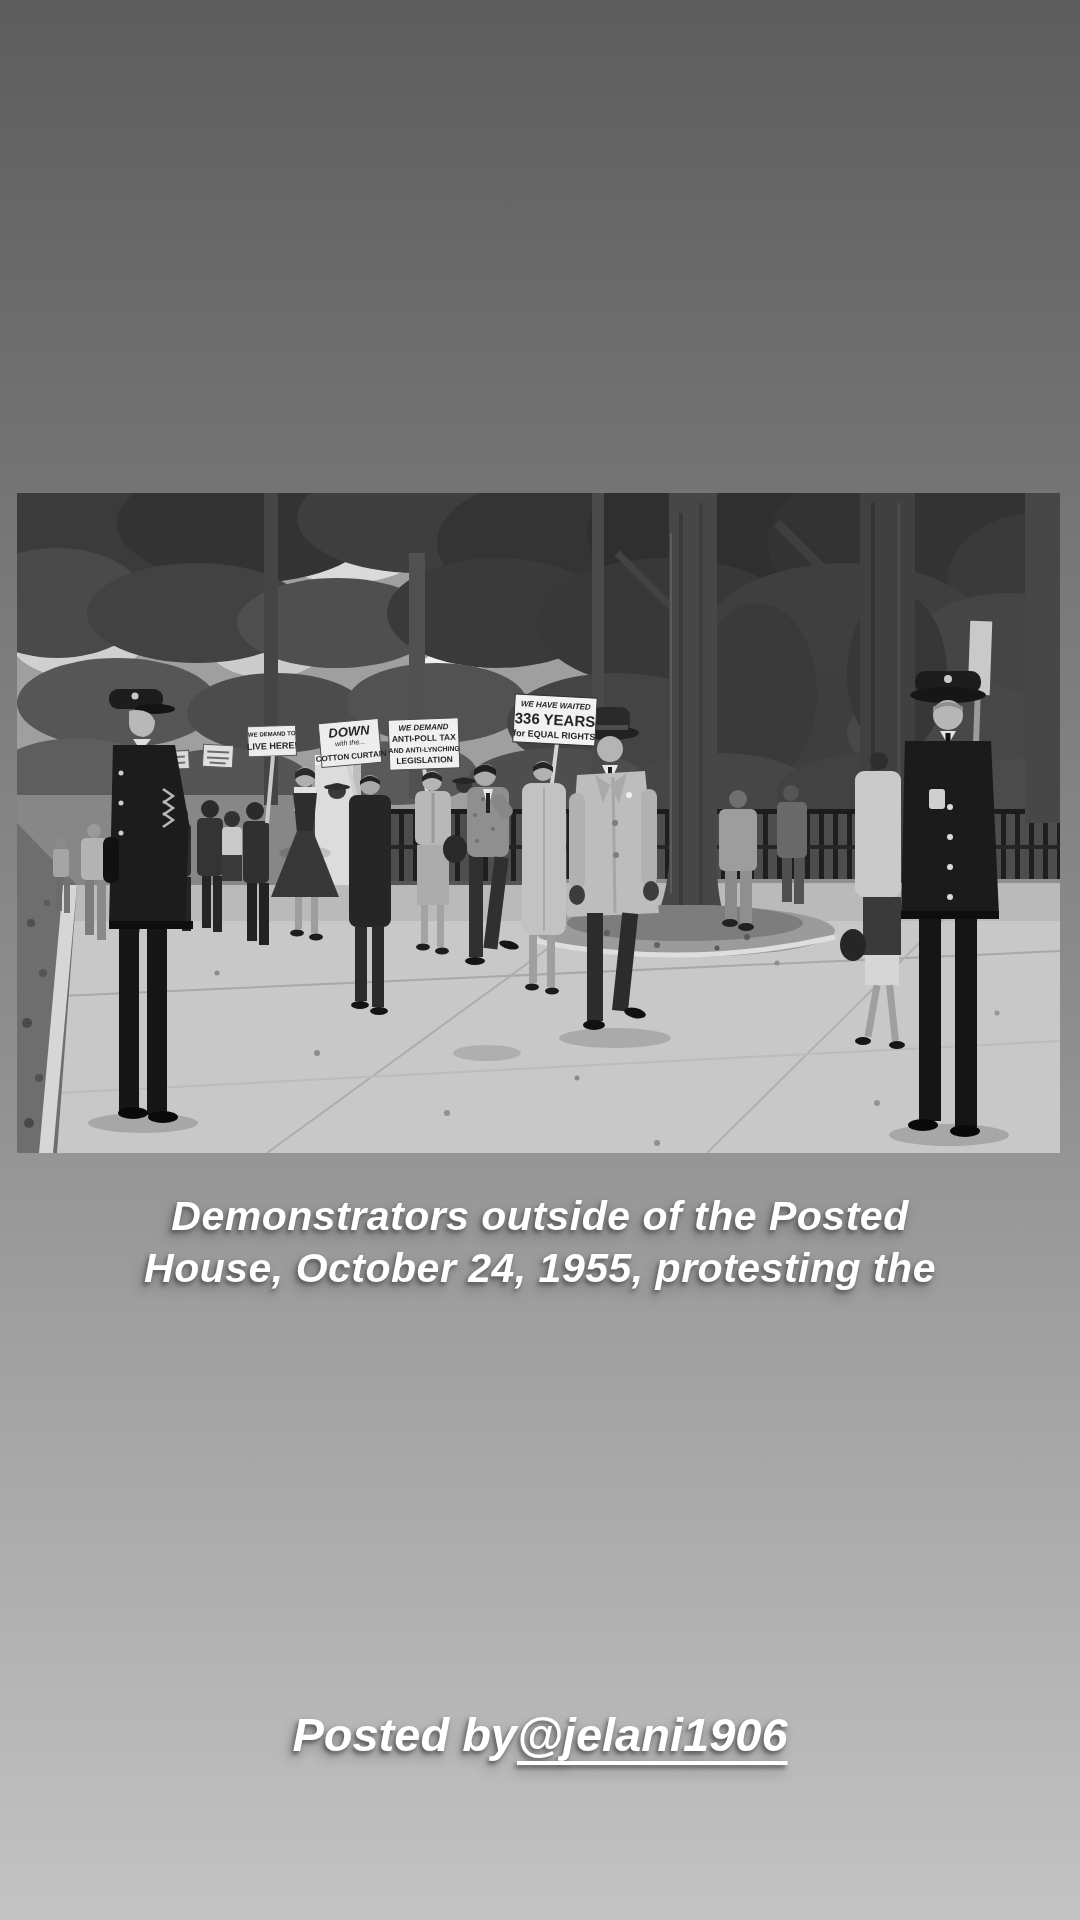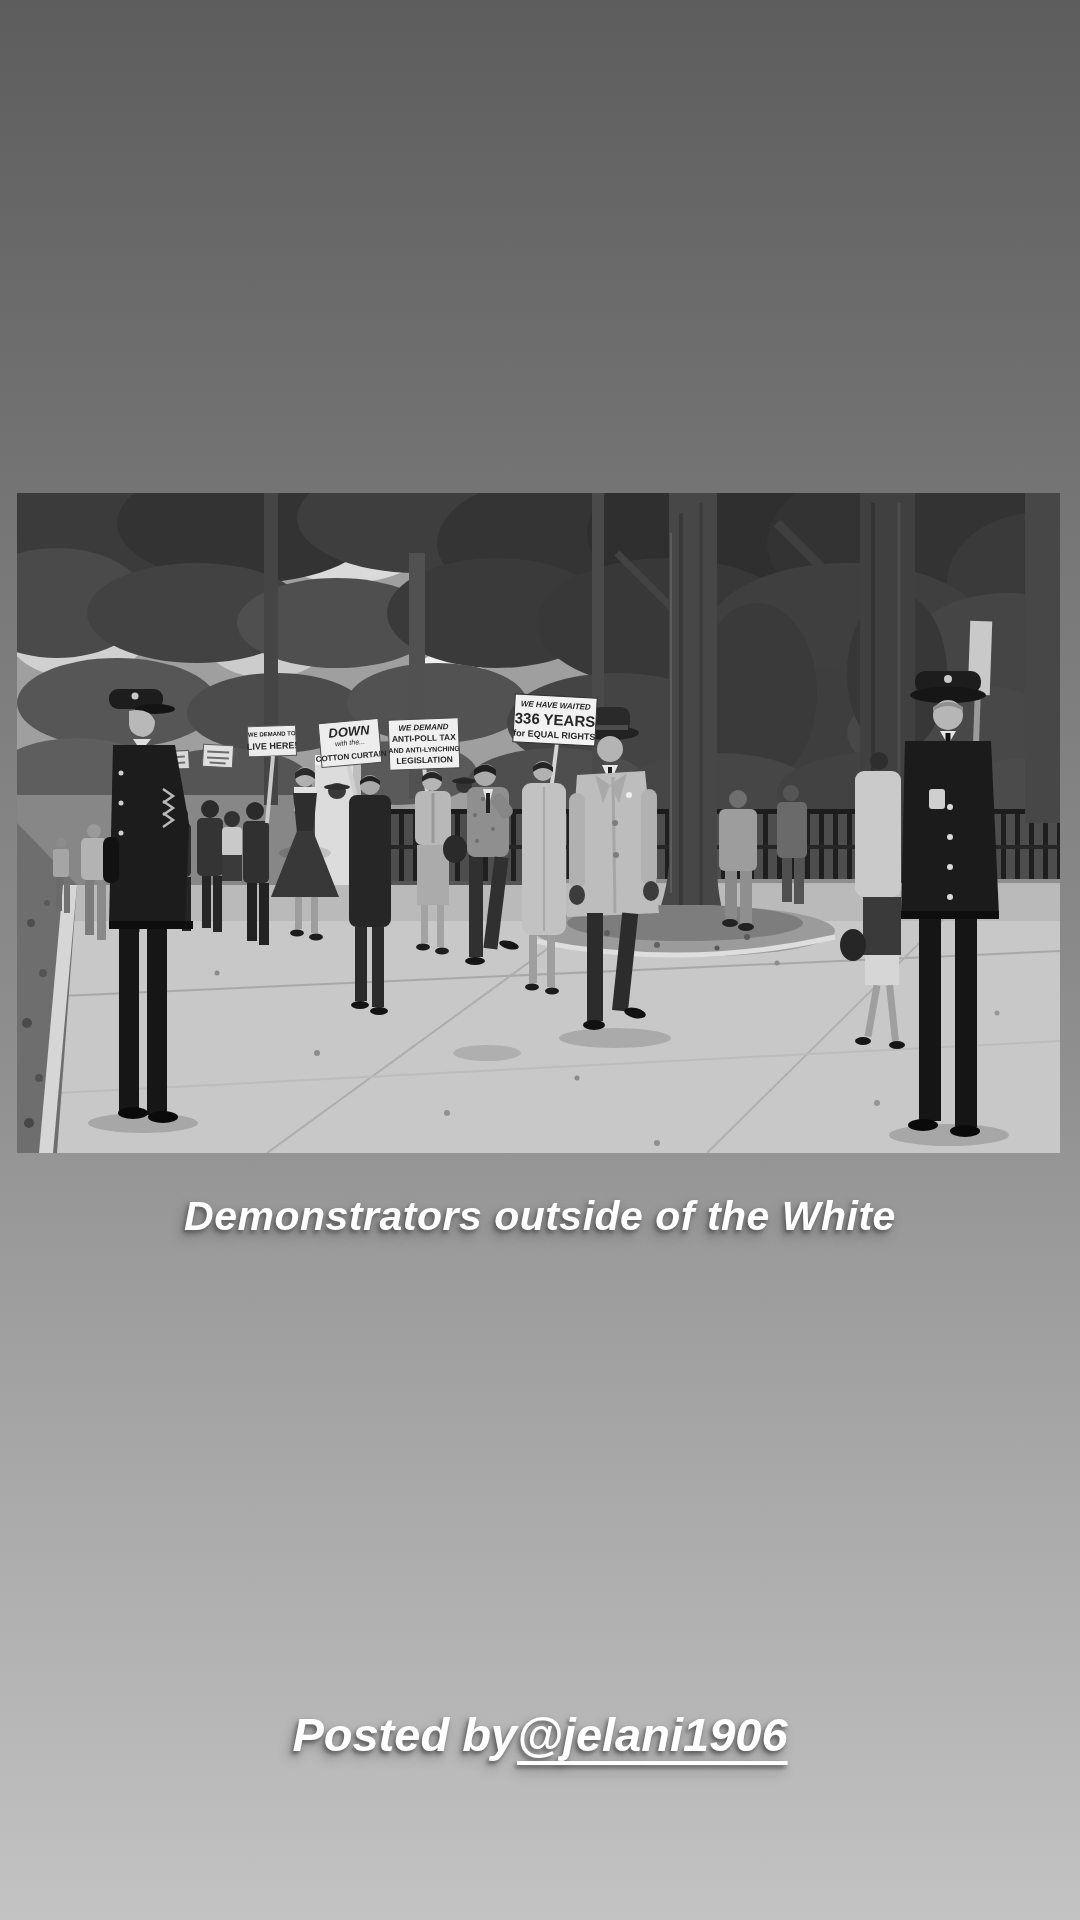--- a/index.html
+++ b/index.html
@@ -415,20 +415,21 @@
         <rect x="92" y="428" width="84" height="8" fill="#0e0e0e"></rect>
         <rect x="102" y="436" width="20" height="182" fill="#161616"></rect>
         <rect x="130" y="436" width="20" height="186" fill="#161616"></rect>
         <ellipse cx="116" cy="620" rx="15" ry="6" fill="#0a0a0a"></ellipse>
         <ellipse cx="146" cy="624" rx="15" ry="6" fill="#0a0a0a"></ellipse>
       </g>
     </svg>
   </div>
 
   <div class="caption">
-    <span>Demonstrators outside of the White</span>
+    <span>Demonstrators outside of the Posted</span>
+    <span>House, October 24, 1955, protesting the</span>
   </div>
 
   <div class="attribution">
     <span class="prefix">Posted by</span><span class="mention">@jelani1906</span>
   </div>
 
 </div>
 
 </body></html>

